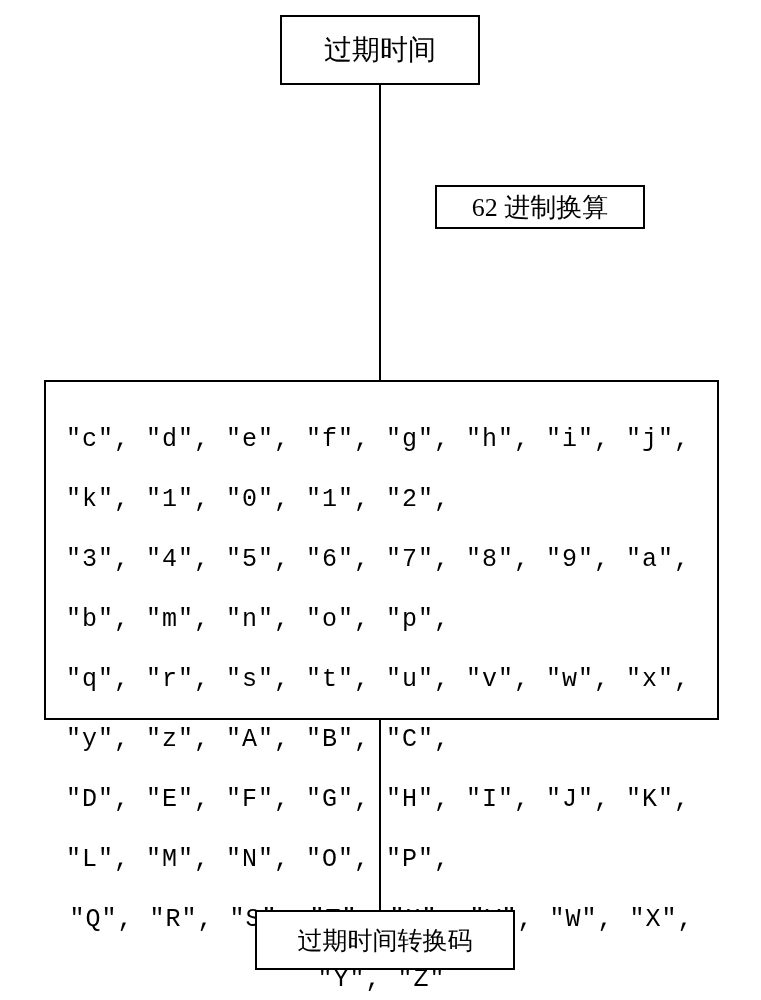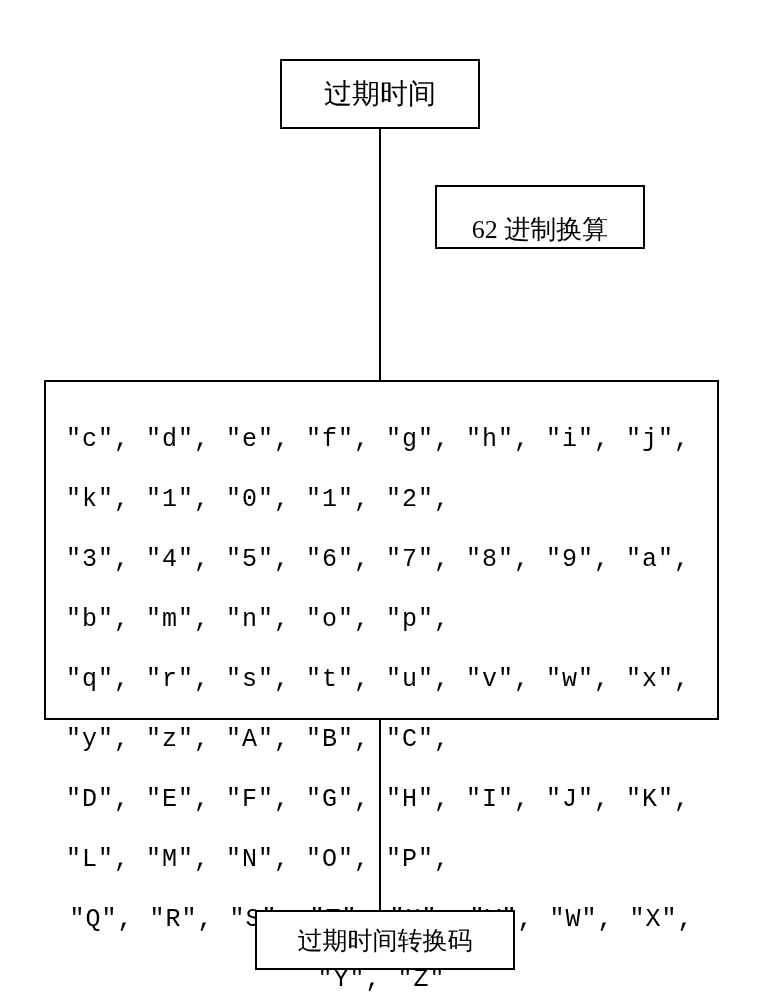--- a/index.html
+++ b/index.html
@@ -22,29 +22,27 @@
       justify-content: center;
       text-align: center;
       position: absolute;
     }
     .top-box {
       left: 280px;
       top: 15px;
       width: 200px;
       height: 70px;
       font-size: 28px;
-      margin-top: 44px;
     }
     .convert-box {
       left: 435px;
       top: 185px;
       width: 210px;
-      height: 64px;
+      height: 44px;
       font-size: 26px;
-      align-items: flex-end;
     }
     .char-box {
       left: 44px;
       top: 380px;
       width: 675px;
       height: 340px;
       font-size: 25px;
       font-family: "Courier New", monospace;
       padding: 28px 20px;
       display: block;

